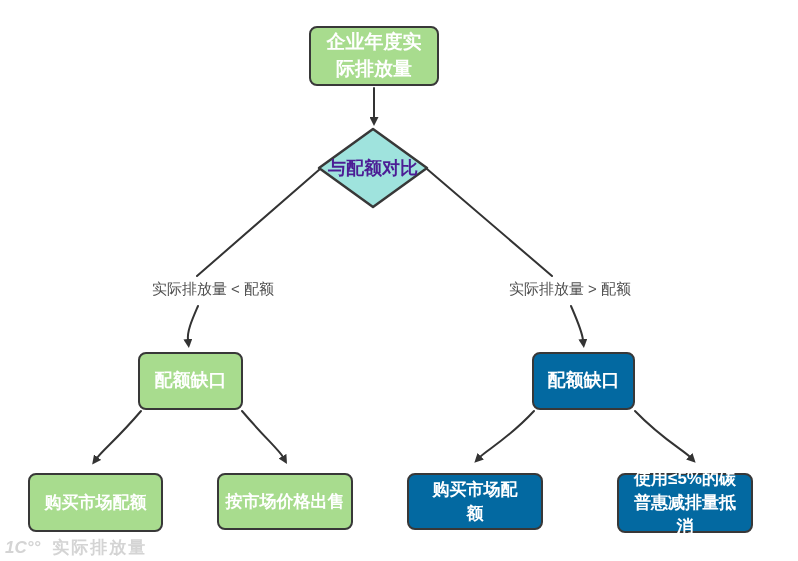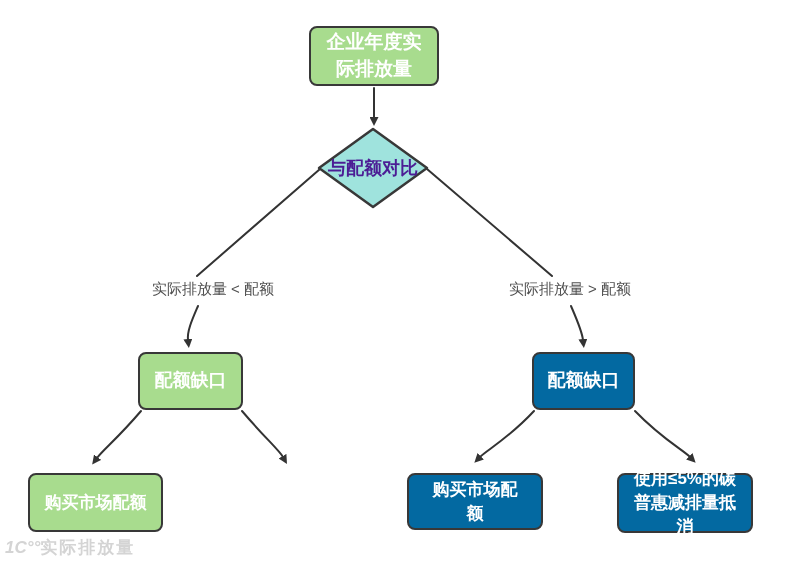--- a/index.html
+++ b/index.html
@@ -66,21 +66,21 @@
   .watermark {
     position: absolute;
     left: 5px; top: 536px;
     color: #d4d4d4;
     font-size: 17px;
     font-weight: bold;
     letter-spacing: 2px;
     z-index: 3;
     display: flex;
     align-items: center;
-    gap: 0;
+    gap: 12px;
   }
   .watermark-logo { font-style: italic; letter-spacing: 0; }
 </style>
 </head>
 <body>
 
 <div id="canvas">
 
   <svg id="connectors" viewBox="0 0 798 561" xmlns="http://www.w3.org/2000/svg">
     <defs>
@@ -117,20 +117,21 @@
   <div class="edge-label edge-label-less">实际排放量 &lt; 配额</div>
 
   <div class="edge-label edge-label-greater">实际排放量 &gt; 配额</div>
 
   <div class="node green node-surplus">配额缺口</div>
 
   <div class="node red node-gap">配额缺口</div>
 
   <div class="node green node-nextyear">购买市场配额</div>
 
+  <div class="node green node-sell">按市场价格出售</div>
 
   <div class="node red node-buy">购买市场配额</div>
 
   <div class="node red node-offset">使用≤5%的碳普惠减排量抵消</div>
 
   <div class="watermark">
     <span class="watermark-logo">1C°°</span>
     <span>实际排放量</span>
   </div>
 

